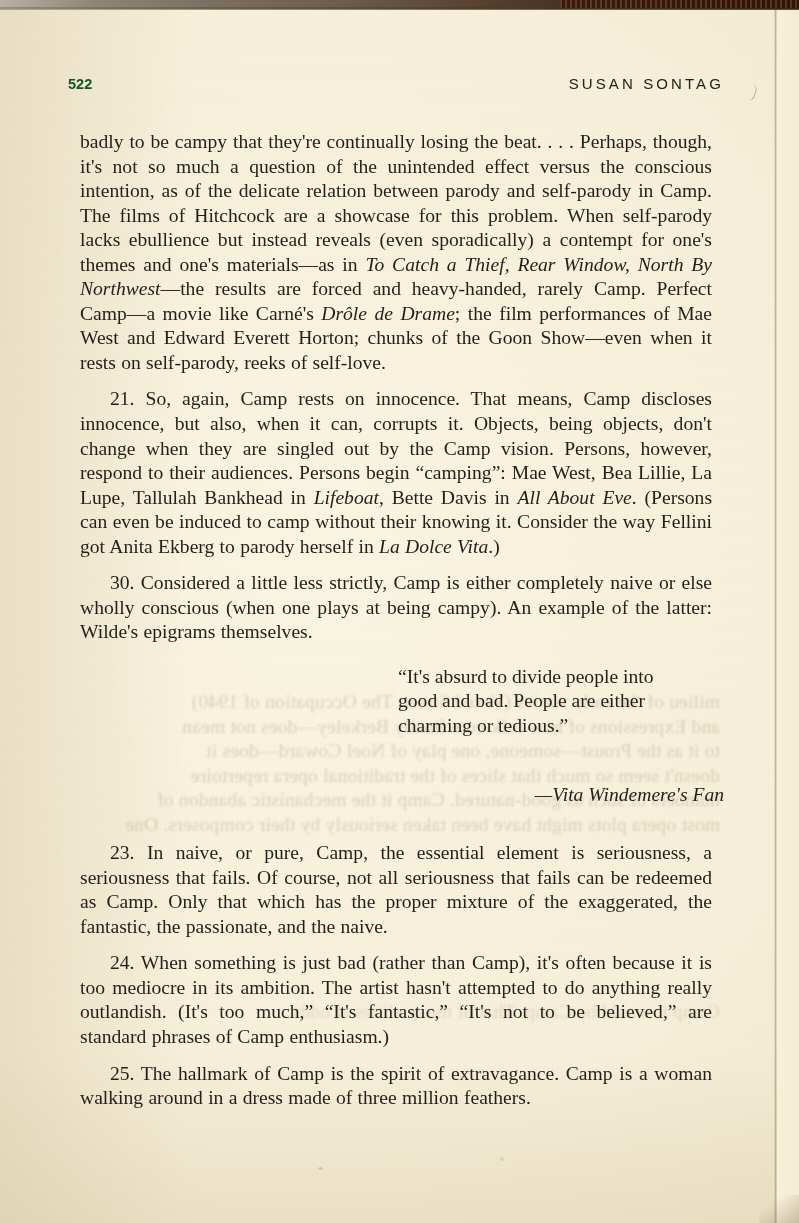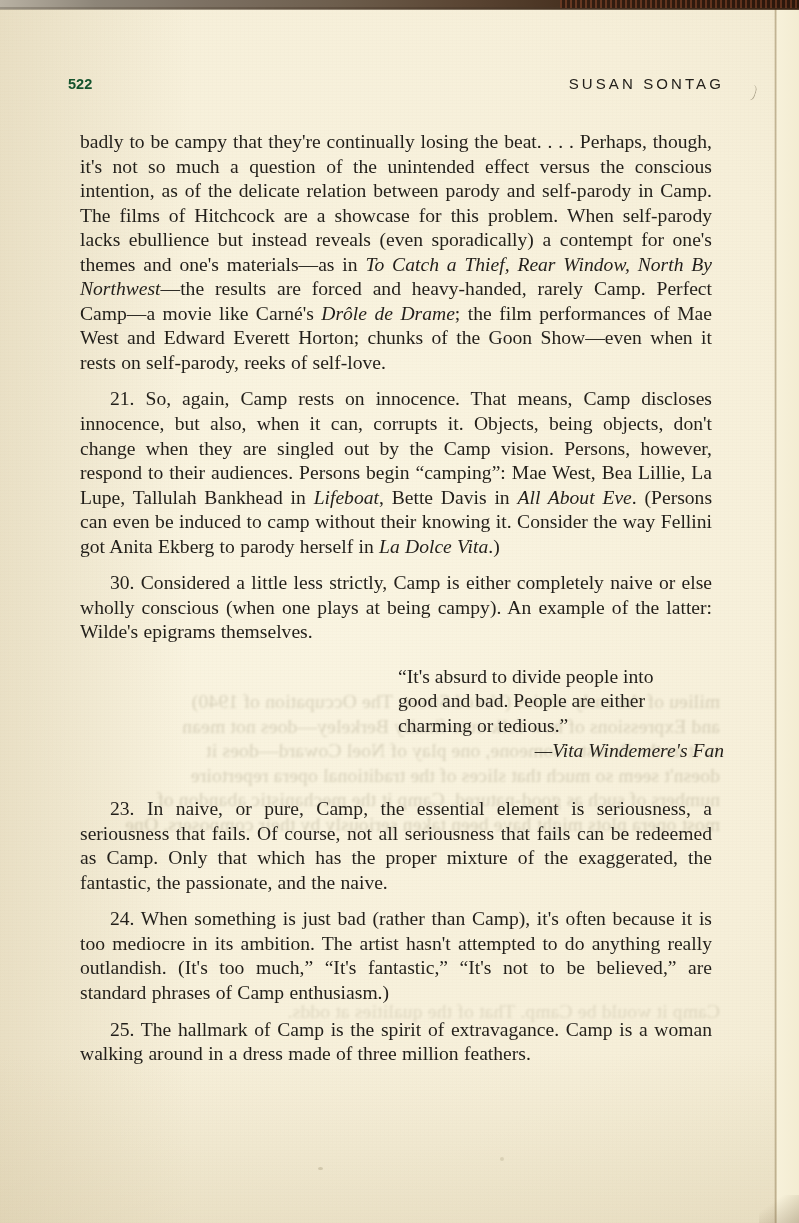--- a/index.html
+++ b/index.html
@@ -148,20 +148,21 @@
   }
   p.para.indent { text-indent: 30px; }
   p.para em { font-style: italic; }
 
   .quote-block {
     margin: 20px 0 0 0;
     width: 656px;
     display: flex;
     flex-direction: column;
     align-items: flex-end;
+    gap: 44px;
   }
   .quote-lines {
     width: 326px;
     font-size: 19.6px;
     line-height: 24.55px;
     color: #221f1a;
     text-align: justify;
   }
   .quote-lines .qline { display: block; }
   .quote-lines .qline.last { text-align: left; }

